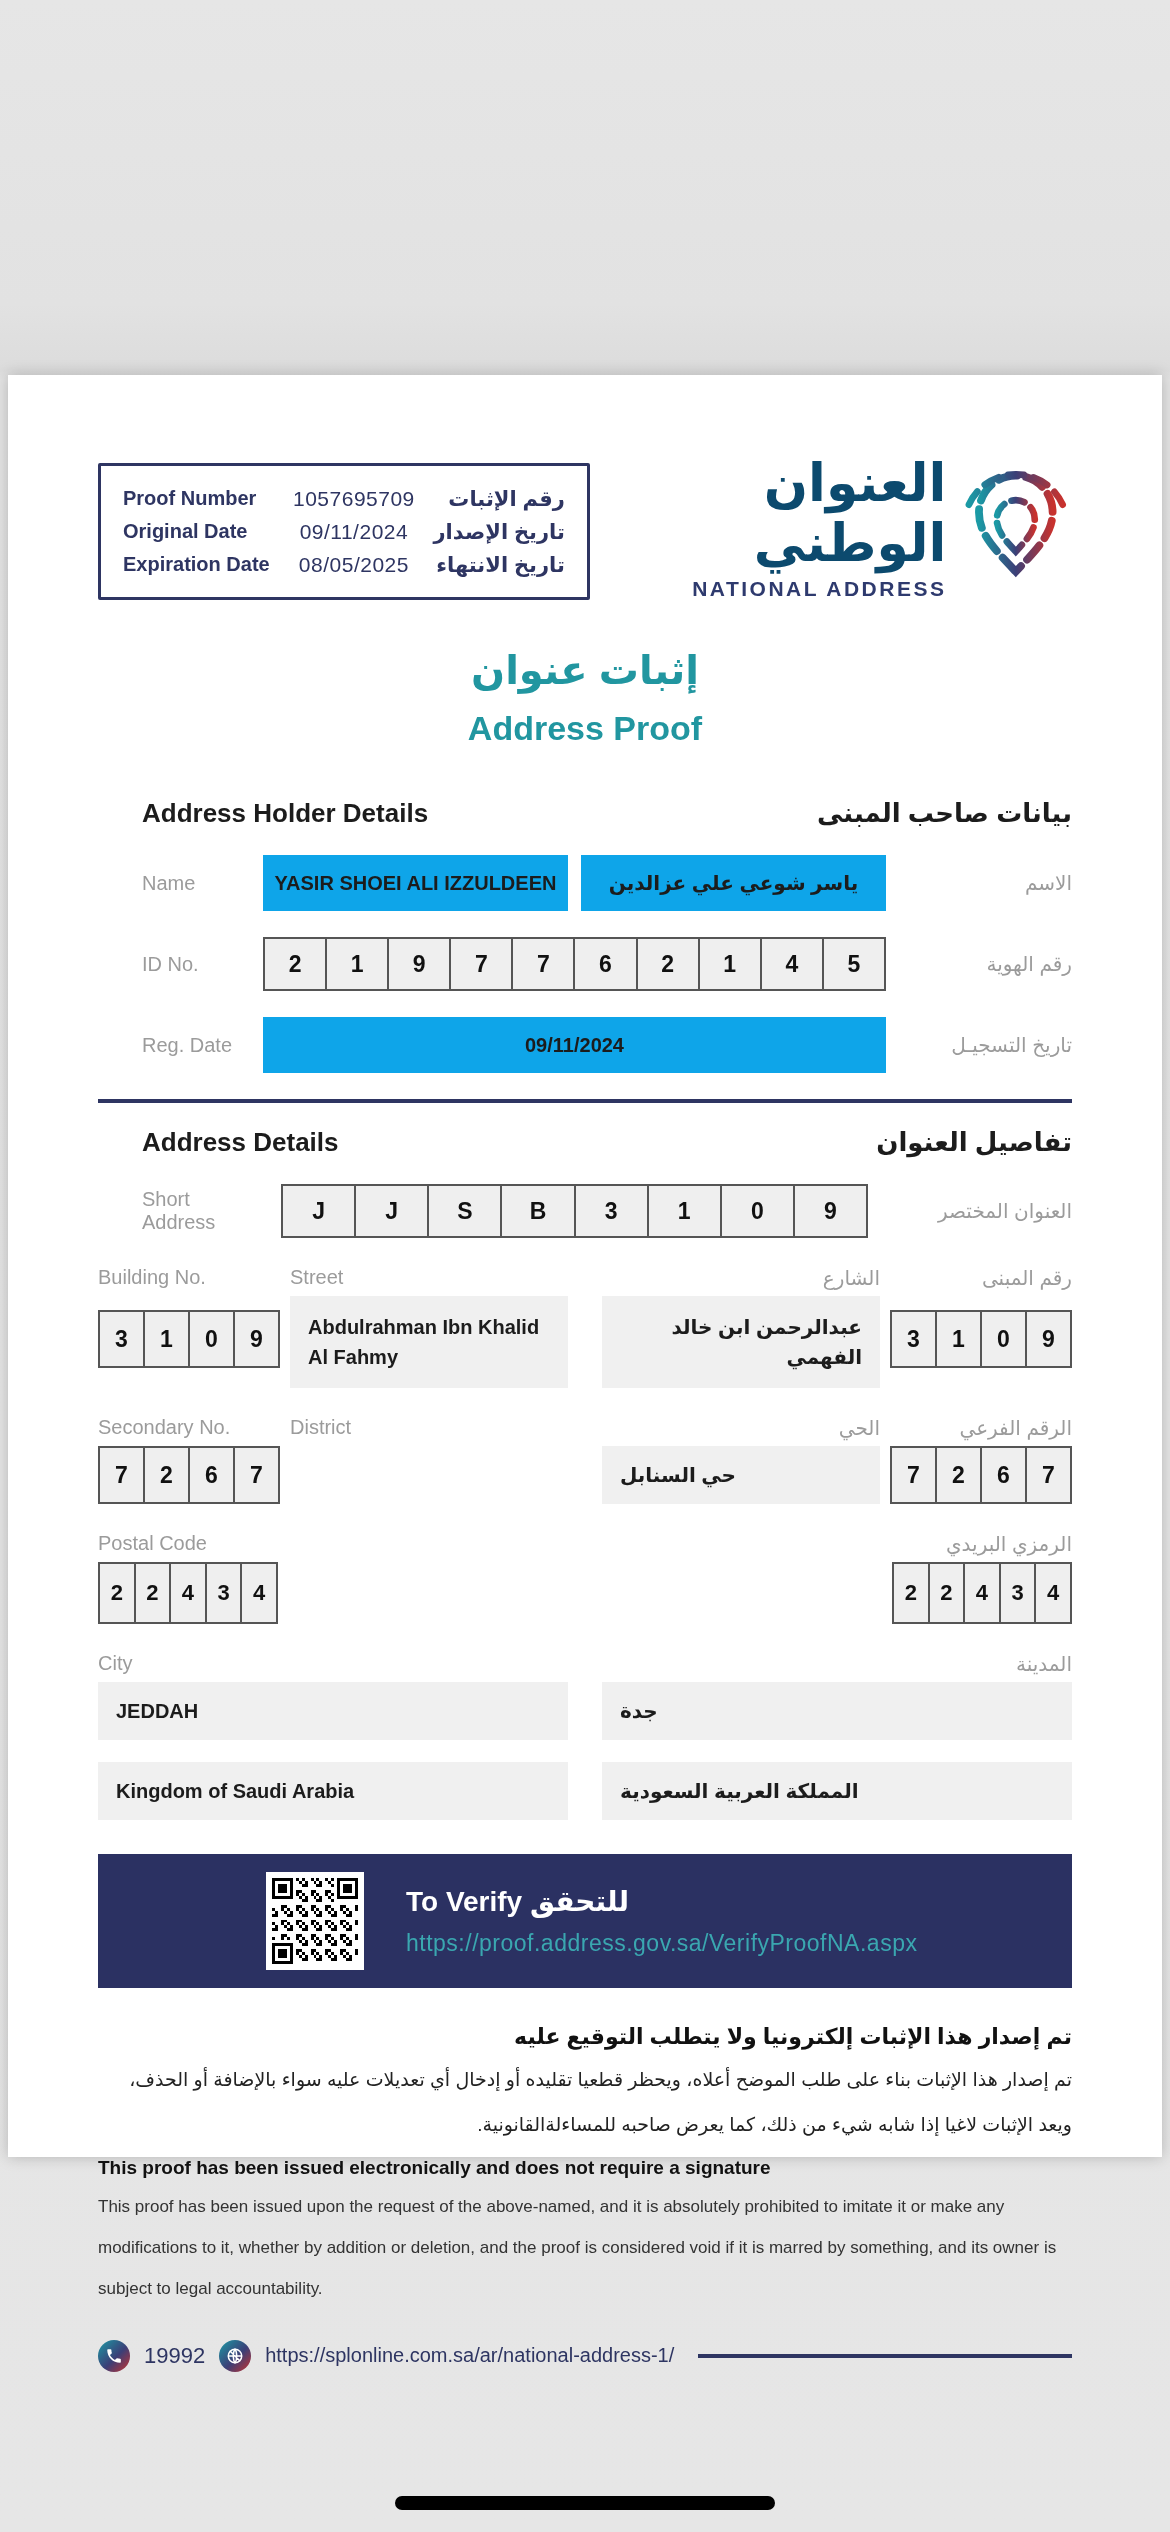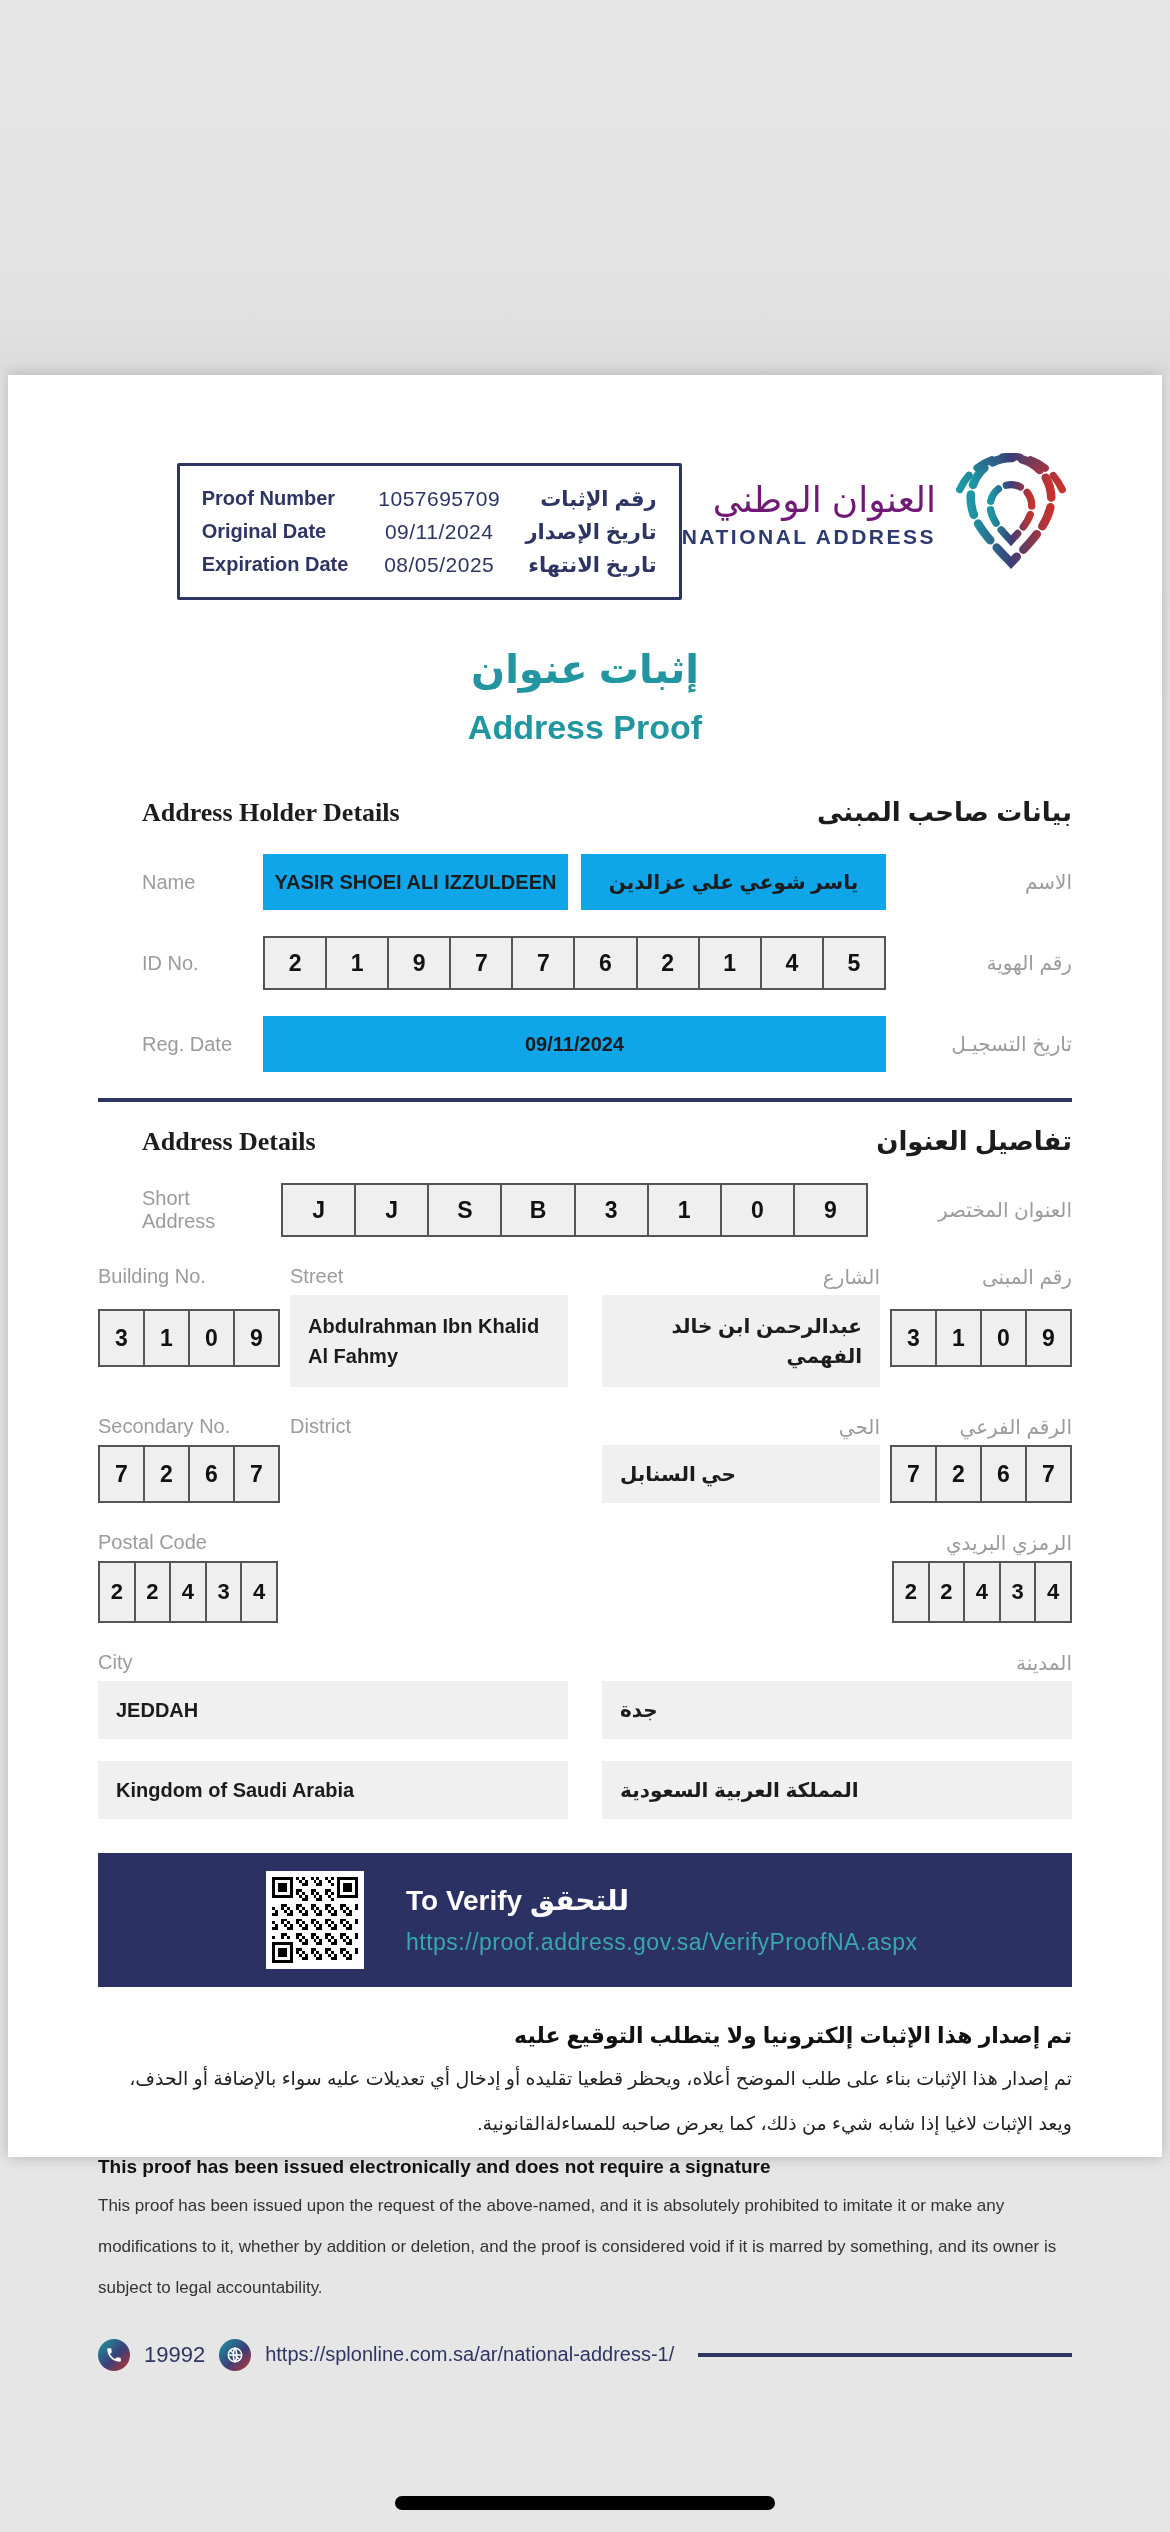--- a/index.html
+++ b/index.html
@@ -20,28 +20,28 @@
   .proofbox {
     width:505px; border:3px solid #2e3562; border-radius:2px;
     padding:16px 22px; margin-top:10px;
   }
   .proofrow { display:flex; align-items:center; height:33px; }
   .proofrow .pl { width:170px; font-weight:700; color:#2e3562; font-size:20px; }
   .proofrow .pv { flex:1; text-align:center; color:#2e3562; font-size:21px; letter-spacing:.5px; }
   .proofrow .pa { width:150px; text-align:right; font-weight:700; color:#2e3562; font-size:21px; }
   .logo { display:flex; align-items:center; gap:14px; }
   .logo-txt { text-align:right; }
-  .logo-ar { font-size:36px; font-weight:400; color:#701a75; letter-spacing:1px; }
+  .logo-ar { font-size:52px; font-weight:700; color:#0c4a6e; letter-spacing:1px; }
   .logo-en { font-size:21px; font-weight:700; color:#2e3a6e; letter-spacing:2.5px; margin-top:4px; }
   
   .title-ar { text-align:center; color:#2196a0; font-size:40px; font-weight:700; margin-top:46px; }
   .title-en { text-align:center; color:#2196a0; font-size:34px; font-weight:700; margin-top:16px; }
   
   .sechdr { display:flex; justify-content:space-between; align-items:baseline; margin-top:50px; }
-  .sechdr .se { font-size:26px; font-weight:700; color:#1c1c1c; margin-left:44px;font-family:Liberation Serif, serif; }
+  .sechdr .se { font-size:26px; font-weight:700; color:#1c1c1c; margin-left:44px; }
   .sechdr .sa { font-size:26px; font-weight:700; color:#1c1c1c; }
   
   .row4 { display:grid; grid-template-columns:152px 305px 305px 1fr; gap:13px; align-items:center; margin-top:26px; }
   .lab { color:#9b9b9b; font-size:20px; padding-left:44px; }
   .laba { color:#9b9b9b; font-size:20px; text-align:right; }
   .vbox { background:#0ea5e9; height:56px; display:flex; align-items:center; justify-content:center;
           font-weight:700; font-size:20px; color:#1c1c1c; padding:0 10px; }
   .span23 { grid-column:2 / 4; }
   .cells { display:flex; }
   .cell { flex:1; height:54px; background:#efefef; border:2px solid #555;

